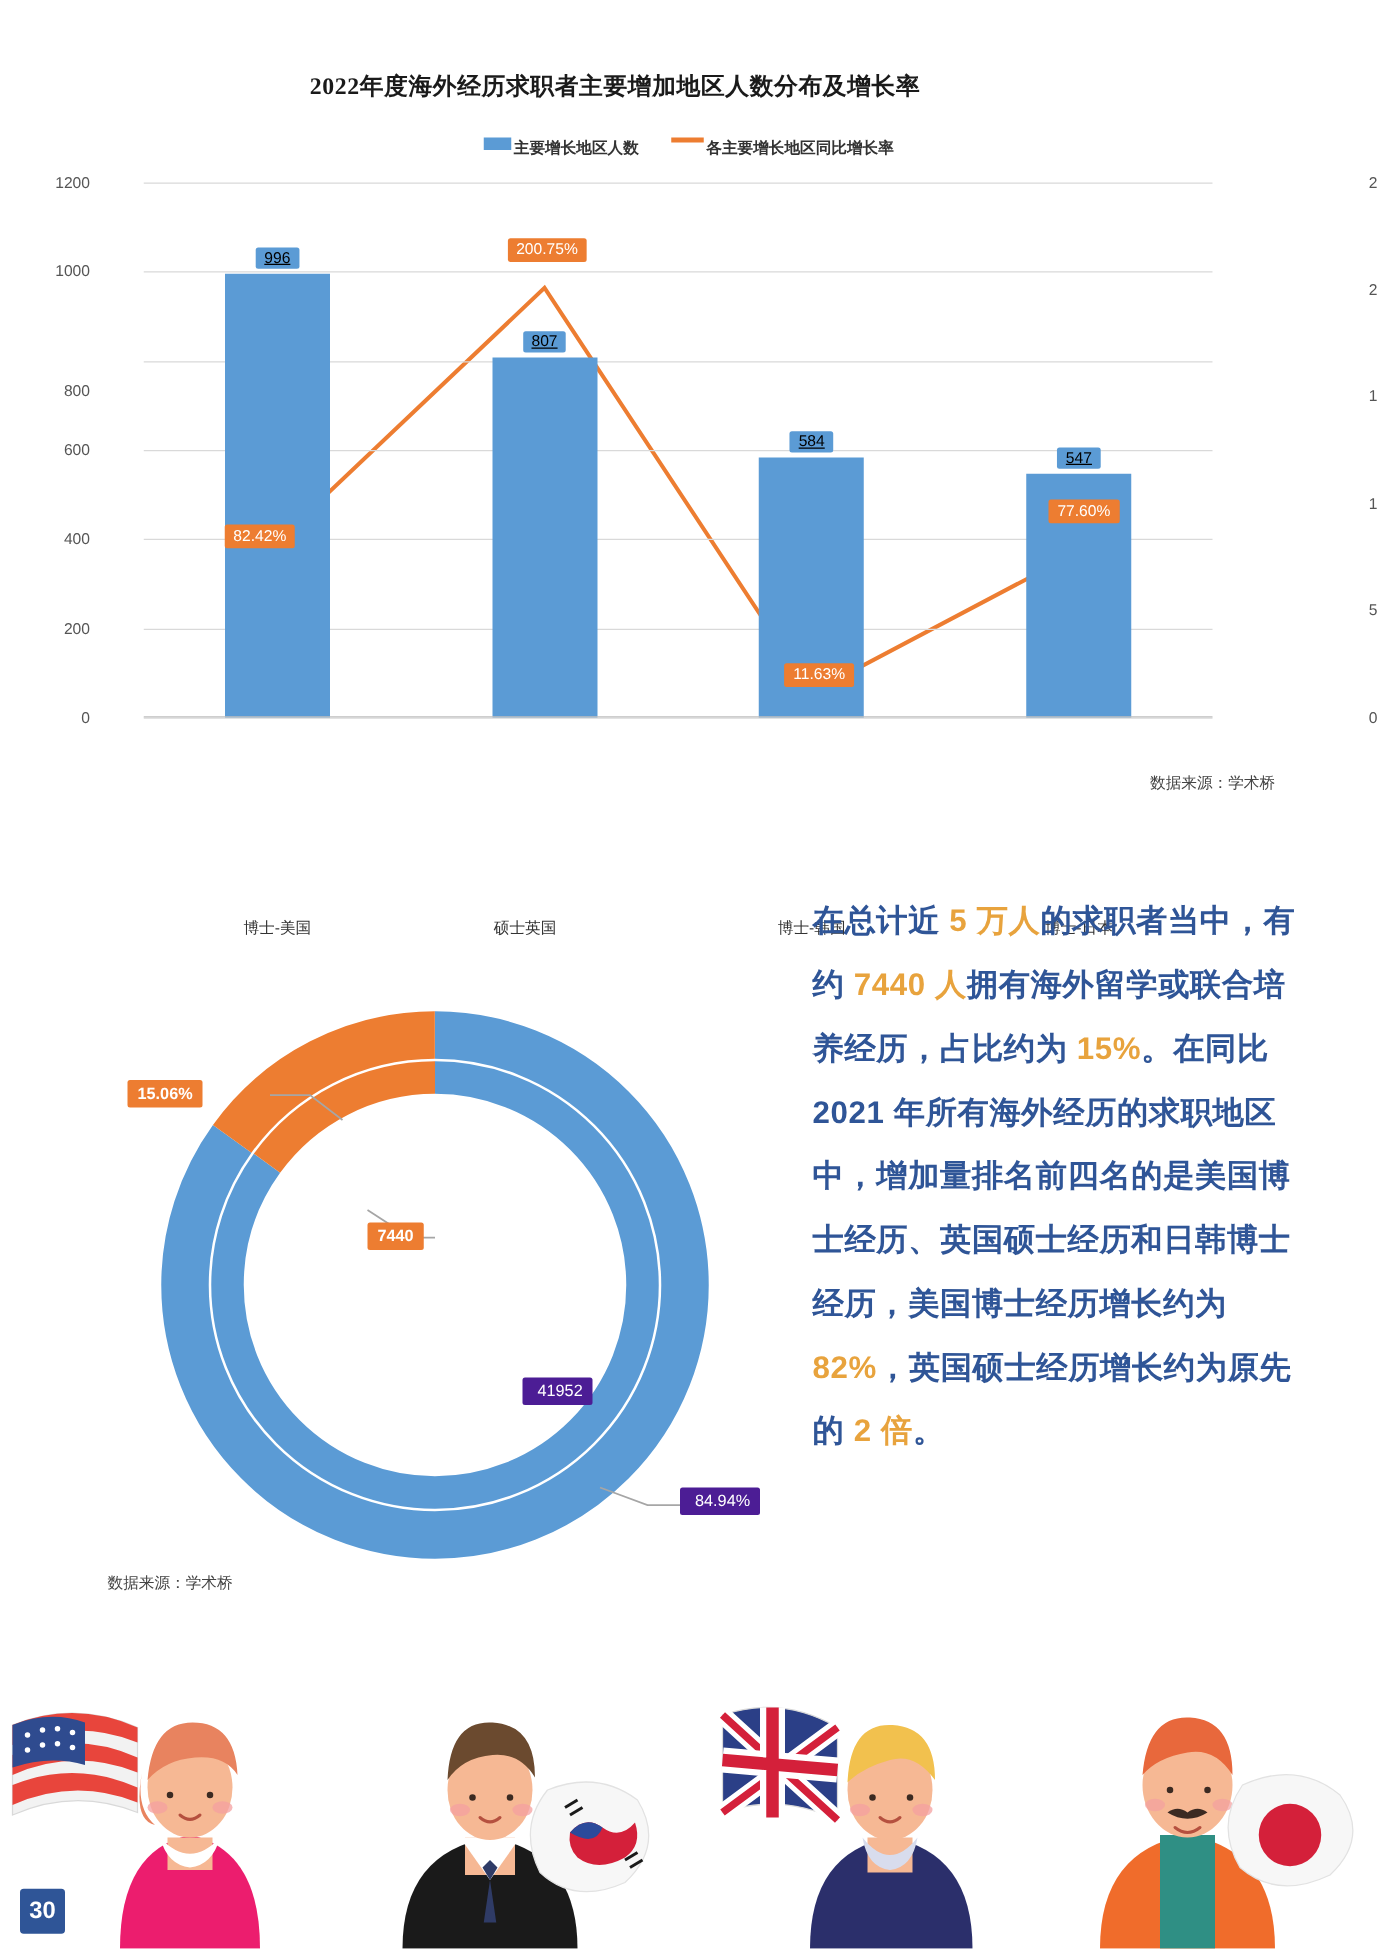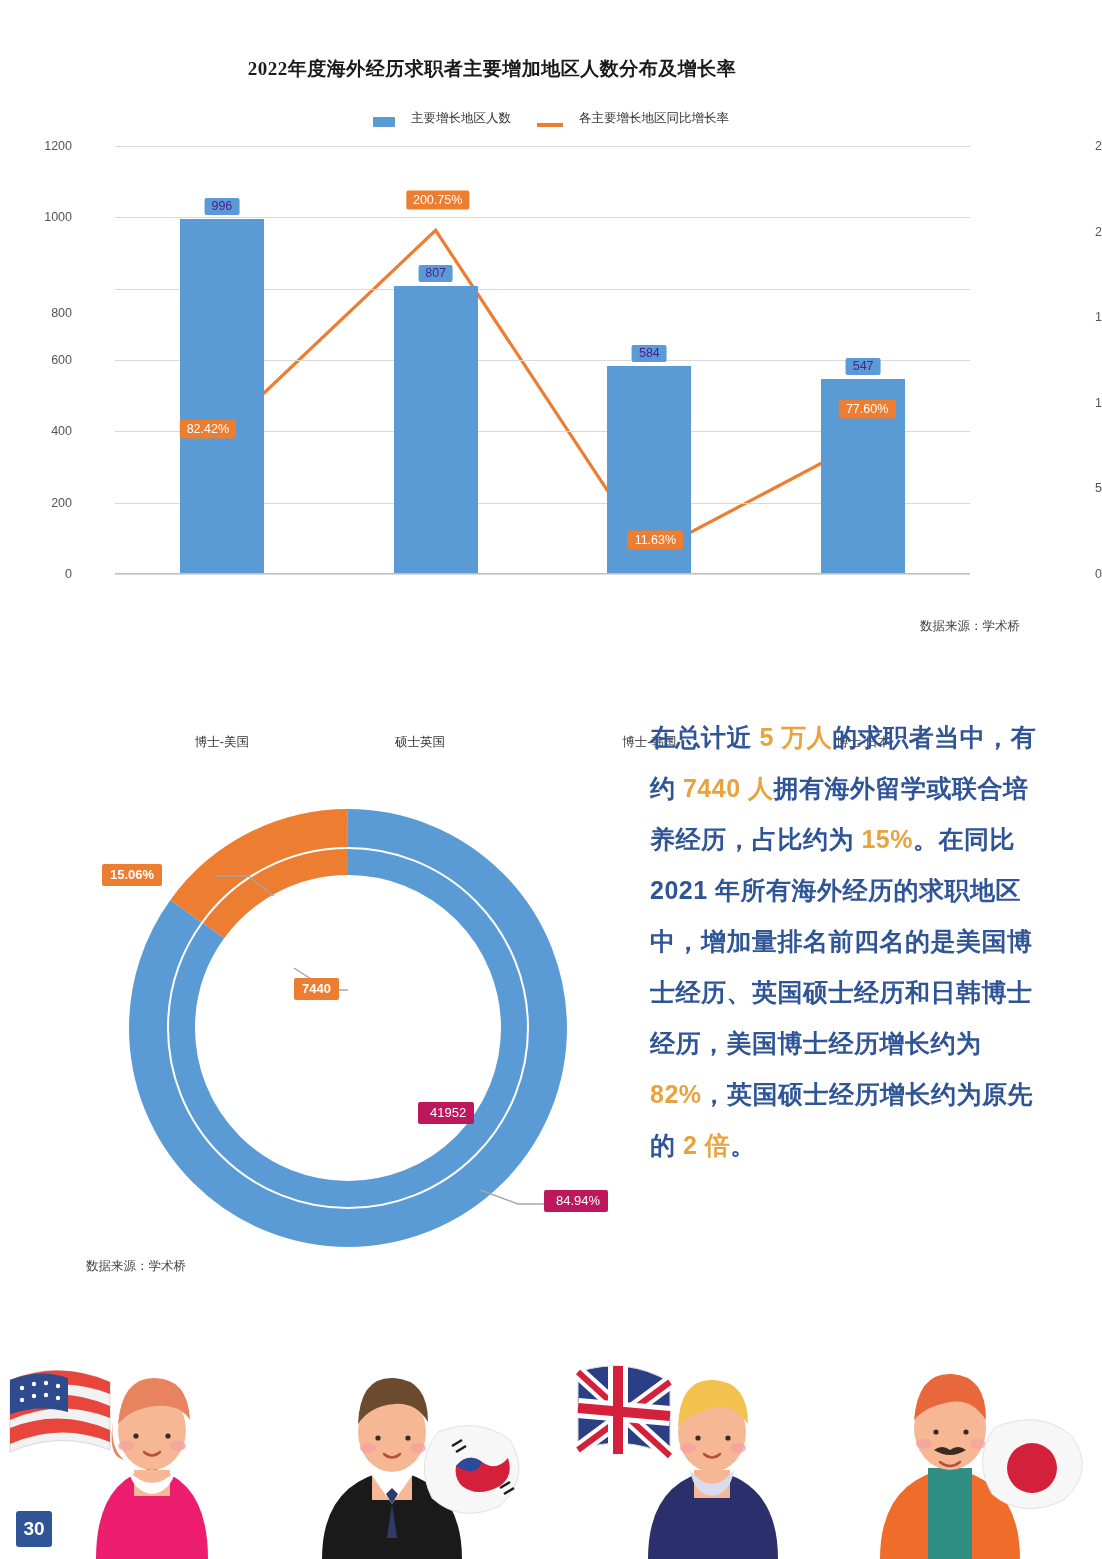--- a/index.html
+++ b/index.html
@@ -42,22 +42,23 @@
     width: 1102px;
     display: flex;
     justify-content: center;
     align-items: center;
     gap: 26px;
     font-size: 12.5px;
     color: #333;
   }
   .legend-entry {
     display: flex;
-    align-items: flex-end;
-    gap: 16px;
+    align-items: flex-start;
+    gap: 2px;
+    font-weight: bold;
   }
   .legend-swatch-bar {
     width: 22px;
     height: 10px;
     background: #5b9bd5;
     display: inline-block;
   }
   .legend-swatch-line {
     width: 26px;
     height: 4px;
@@ -107,25 +108,26 @@
   }
   .bar {
     position: absolute;
     bottom: 0;
     background: #5b9bd5;
   }
   .bar-label {
     position: absolute;
     transform: translate(-50%, -100%);
     background: #5b9bd5;
-    color: #4c1d95;
+    color: #000000;
     font-size: 12.5px;
     padding: 1px 7px 2px 7px;
     border-radius: 2px;
     white-space: nowrap;
+    text-decoration: underline;
   }
   .line-label {
     position: absolute;
     transform: translate(-50%, -50%);
     background: #ed7d31;
     color: #ffffff;
     font-size: 12.5px;
     padding: 2px 7px 3px 7px;
     border-radius: 2px;
     white-space: nowrap;
@@ -197,21 +199,21 @@
   .donut-callout {
     position: absolute;
     font-size: 13px;
     font-weight: bold;
     color: #ffffff;
     padding: 3px 8px 4px 8px;
     border-radius: 2px;
     white-space: nowrap;
   }
   .co-orange { background: #ed7d31; }
-  .co-blue   { background: #be185d; font-weight: normal; padding-left: 12px; }
+  .co-blue   { background: #4c1d95; font-weight: normal; padding-left: 12px; }
   #donut-source {
     position: absolute;
     left: 38px;
     top: 558px;
     font-size: 12.5px;
     color: #444;
   }
 
   
   #paragraph {

